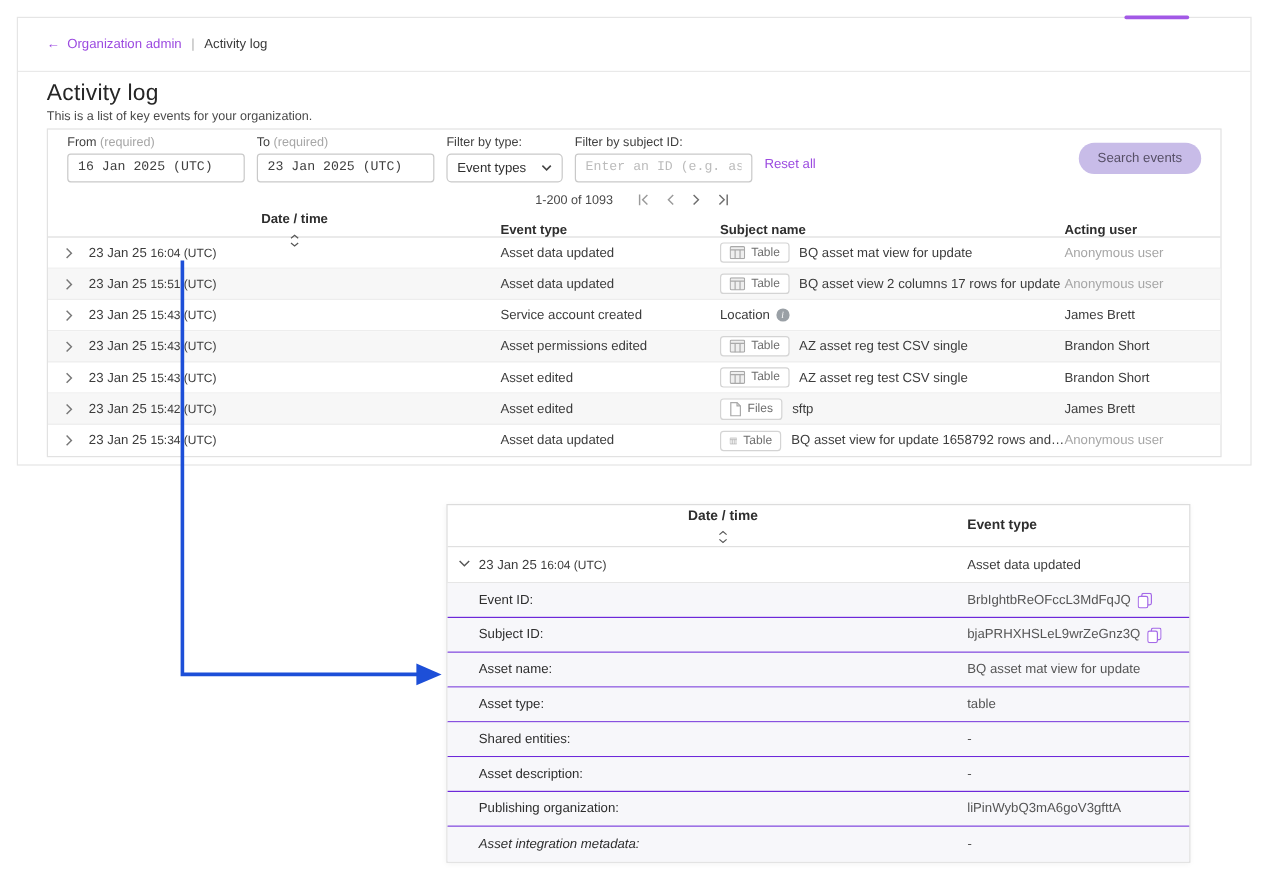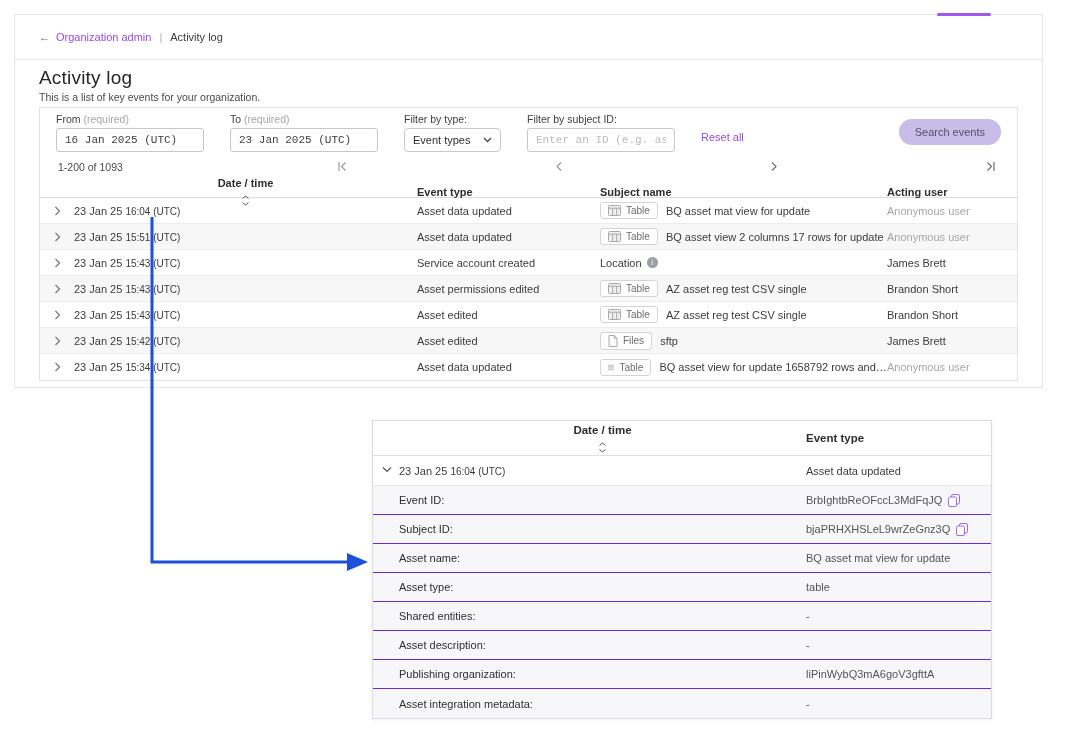--- a/index.html
+++ b/index.html
@@ -19,35 +19,35 @@
   .bc-link { color:#9c4be0; text-decoration:none; display:inline-flex; gap:6px; align-items:center; cursor:pointer; }
   .bc-sep { color:#b0b0b0; }
   .bc-current { color:#3a3a3a; }
 
   .card-body { padding:8px 24px 6px; }
   h1 { font-size:19px; font-weight:400; color:#262626; line-height:20px; letter-spacing:.2px; }
   .subtitle { font-size:10.5px; color:#4a4a4a; margin:3px 0 0; line-height:12px; }
 
   
   .panel { margin-top:4px; border:1px solid #e2e2e2; background:#fff; position:relative; }
-  .filters { display:flex; gap:26px; padding:5px 16px 6px; align-items:flex-start; }
+  .filters { display:flex; gap:10px; padding:5px 16px 6px; align-items:flex-start; }
   .fgroup { display:flex; flex-direction:column; }
   .flabel { font-size:10.5px; color:#3f3f3f; line-height:12px; }
   .flabel .hint { color:#a6a6a6; }
   .finput { margin-top:3px; width:148px; height:24px; border:1px solid #c9c9c9; border-radius:3px;
     padding:0 8px; font-size:11px; color:#3f3f3f; font-family:Liberation Mono, monospace; background:#fff; }
   .finput::placeholder { color:#bcbcbc; }
   .selectbox { margin-top:3px; width:97px; height:24px; border:1px solid #c9c9c9; border-radius:4px;
     display:flex; align-items:center; justify-content:space-between; padding:0 8px; font-size:11px; color:#2e2e2e; cursor:pointer; background:#fff; }
   .reset { margin-top:18px; font-size:11px; color:#9c4be0; text-decoration:none; cursor:pointer; white-space:nowrap; }
   .search-btn { position:absolute; right:16px; top:11px; border:none; cursor:pointer;
     background:#c8bce8; color:#564f66; font-size:11px; padding:7px 16px; border-radius:14px;
     font-family:"Liberation Sans",sans-serif; }
 
-  .pagination { display:flex; justify-content:space-between; align-items:center; gap:9px;
+  .pagination { display:flex; justify-content:center; align-items:center; gap:9px;
     padding:2px 18px 4px; font-size:10.5px; color:#4a4a4a; }
   .pg-text { margin-right:8px; }
   .pg-btn { background:none; border:none; padding:1px 2px; cursor:pointer; display:inline-flex; align-items:center; }
 
   .grid { display:grid; grid-template-columns:34px 343px 183px 287px 1fr; align-items:center; }
   .thead { height:21px; border-bottom:1px solid #dcdcdc; font-size:11px; font-weight:700; color:#2e2e2e; }
   .th-date { display:flex; align-items:center; gap:6px;flex-direction:column; }
   .trow { height:26px; border-bottom:1px solid #ededed; font-size:11px; cursor:pointer; }
   .trow:last-child { border-bottom:none; }
   .trow.alt { background:#f7f7f7; }
@@ -64,21 +64,21 @@
 
   
   .detail { position:absolute; left:372px; top:420px; width:620px; background:#fff;
     border:1px solid #dcdcdc; box-shadow:0 1px 5px rgba(0,0,0,.05); z-index:2; }
   .drow { display:grid; grid-template-columns:407px 1fr; align-items:center; padding-left:26px; position:relative; }
   .dhead { height:35px; border-bottom:1px solid #e0e0e0; font-size:11.5px; font-weight:700; color:#2e2e2e; }
   .dexp { height:30px; border-bottom:1px solid #e6e6e6; font-size:11px; }
   .dexp .t { font-size:10px; }
   .dexp-chev { position:absolute; left:9px; top:10px; }
   .dfield { height:29px; background:#f7f7fa; border-bottom:1px solid #6d28d9; font-size:11px; }
-  .dfield:last-child { border-bottom:none; }
+  .dfield:last-child { border-bottom:none;font-style:italic; }
   .dfield .dlabel { color:#2e2e2e; font-weight:400; }
   .dfield .dvalue { color:#555; display:flex; align-items:center; gap:6px; }
   .copy-icon { display:inline-flex; cursor:pointer; }
 
   
   .arrow { position:absolute; left:0; top:0; width:1066px; height:745px; z-index:5; pointer-events:none; }
 </style>
 </head>
 <body>
 

